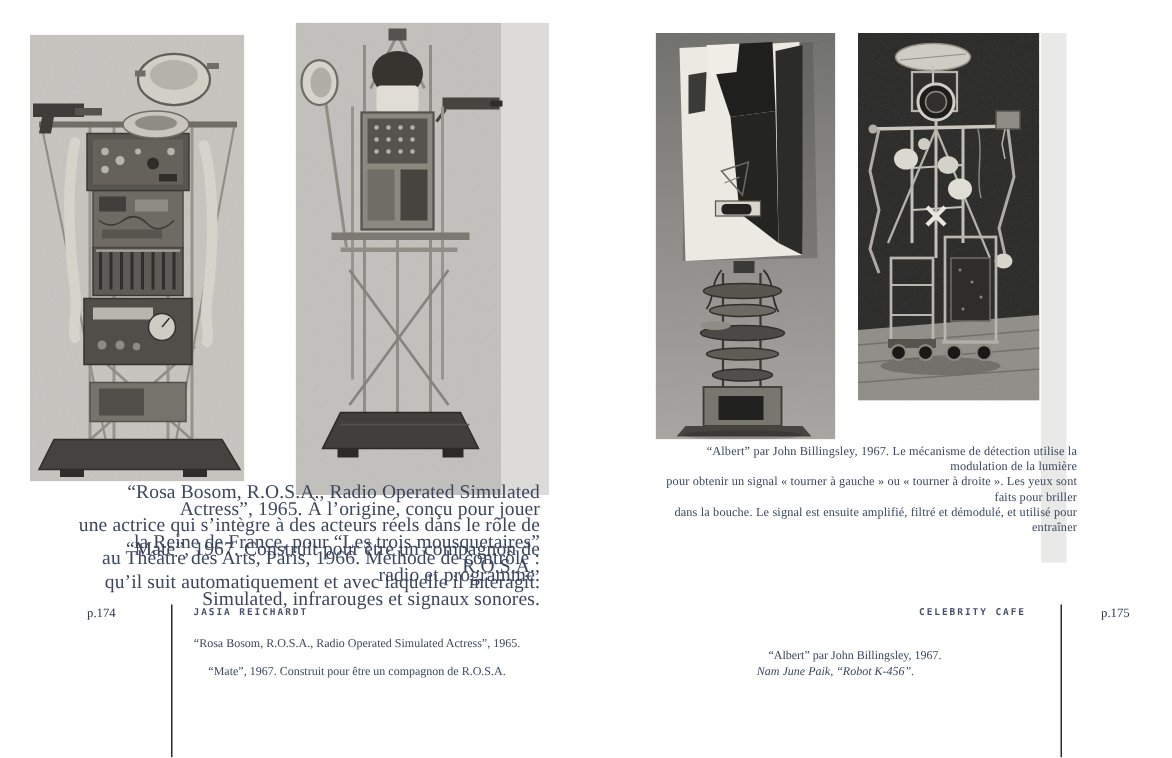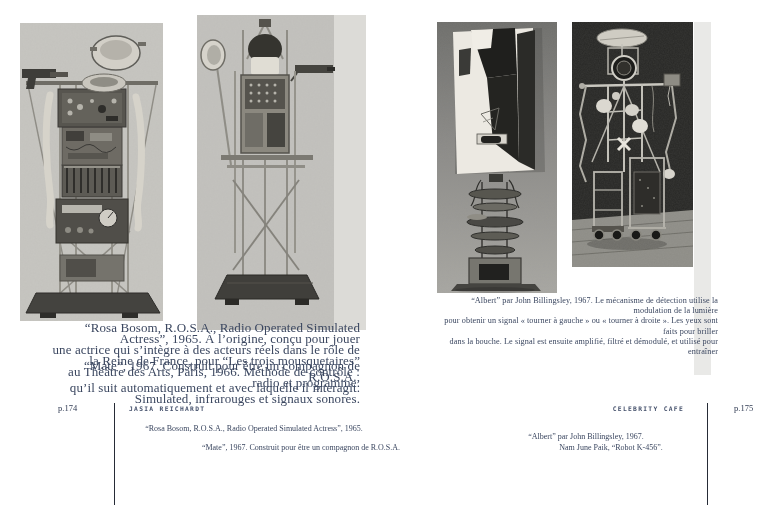--- a/index.html
+++ b/index.html
@@ -7,21 +7,21 @@
           font-family:"Liberation Serif", serif;color:#3b4760;}
   .abs{position:absolute;}
   .photo{position:absolute;overflow:hidden;}
   .photo svg{display:block;}
   .cap{font-size:13px;line-height:11px;letter-spacing:0.1px;color:#3b4760;}
   .capR{font-size:8.2px;line-height:10.2px;letter-spacing:0.1px;color:#3b4760;}
   .pagenum{font-size:8.5px;color:#2f3a52;}
   .runhead{font-family:"DejaVu Sans Mono", monospace;font-size:6.3px;font-weight:bold;
            letter-spacing:1.3px;color:#44506b;}
   .vrule{position:absolute;width:1.2px;background:#262b36;}
-  .credit{font-size:8px;line-height:10px;color:#3b4760;padding-left:16px;}
+  .credit{font-size:8px;line-height:10px;color:#3b4760;}
   .strip{position:absolute;background:#e9e9e7;}
 </style>
 </head>
 <body>
 
 <div id="canvas">
 
   <div class="photo" style="left:20px;top:23px;width:143px;height:298px;">
     <svg width="143" height="298" viewBox="0 0 143 298" xmlns="http://www.w3.org/2000/svg">
       <defs>
@@ -181,21 +181,21 @@
   <div class="abs cap" style="left:40px;top:360px;width:320px;text-align:right;">
     <div>“Mate”, 1967. Construit pour être un compagnon de R.O.S.A.,</div>
     <div>qu’il suit automatiquement et avec laquelle il interagit.</div>
     <div>Simulated, infrarouges et signaux sonores.</div>
   </div>
 
   <div class="abs pagenum" style="left:58px;top:403px;width:46px;text-align:left;">p.174</div>
   <div class="vrule" style="left:114px;top:403px;height:102px;"></div>
   <div class="abs runhead" style="left:129px;top:405px;">JASIA REICHARDT</div>
   <div class="abs credit" style="left:114px;top:424px;width:248px;text-align:center;">“Rosa Bosom, R.O.S.A., Radio Operated Simulated Actress”, 1965.</div>
-  <div class="abs credit" style="left:114px;top:443px;width:248px;text-align:center;margin-left:47px;">“Mate”, 1967. Construit pour être un compagnon de R.O.S.A.</div>
+  <div class="abs credit" style="left:114px;top:443px;width:248px;text-align:center;">“Mate”, 1967. Construit pour être un compagnon de R.O.S.A.</div>
 
   <div class="strip" style="left:694px;top:22px;width:17px;height:353px;"></div>
 
   <div class="photo" style="left:437px;top:22px;width:120px;height:271px;">
     <svg width="120" height="271" viewBox="0 0 120 271" xmlns="http://www.w3.org/2000/svg">
       <defs>
         <linearGradient id="grad3" x1="0" y1="0" x2="0" y2="1">
           <stop offset="0" stop-color="#6f6f6c"></stop>
           <stop offset="0.45" stop-color="#8c8b88"></stop>
           <stop offset="1" stop-color="#a9a8a3"></stop>
@@ -314,15 +314,15 @@
   <div class="abs capR" style="left:433px;top:296px;width:285px;text-align:right;">
     <div>“Albert” par John Billingsley, 1967. Le mécanisme de détection utilise la modulation de la lumière</div>
     <div>pour obtenir un signal « tourner à gauche » ou « tourner à droite ». Les yeux sont faits pour briller</div>
     <div>dans la bouche. Le signal est ensuite amplifié, filtré et démodulé, et utilisé pour entraîner</div>
   </div>
 
   <div class="abs runhead" style="left:560px;top:405px;width:124px;text-align:right;">CELEBRITY CAFE</div>
   <div class="vrule" style="left:707px;top:403px;height:102px;"></div>
   <div class="abs pagenum" style="left:717px;top:403px;margin-left:17px;">p.175</div>
   <div class="abs credit" style="left:433px;top:432px;width:274px;text-align:center;">“Albert” par John Billingsley, 1967.</div>
-  <div class="abs credit" style="left:458px;top:443px;width:274px;text-align:center;">Nam June Paik, “Robot K-456”.</div>
+  <div class="abs credit" style="left:420px;top:443px;width:274px;text-align:center;font-style:italic;">Nam June Paik, “Robot K-456”.</div>
 
 </div>
 
 </body></html>

